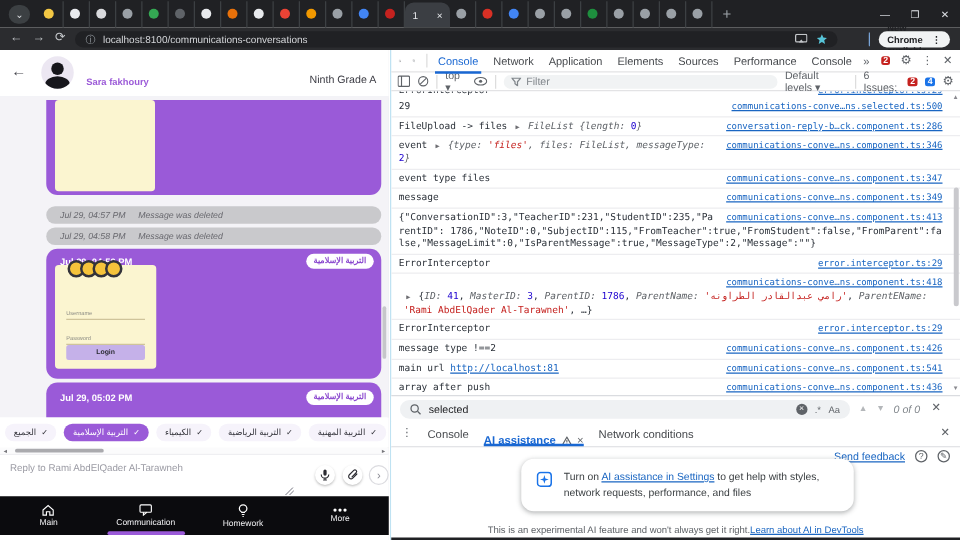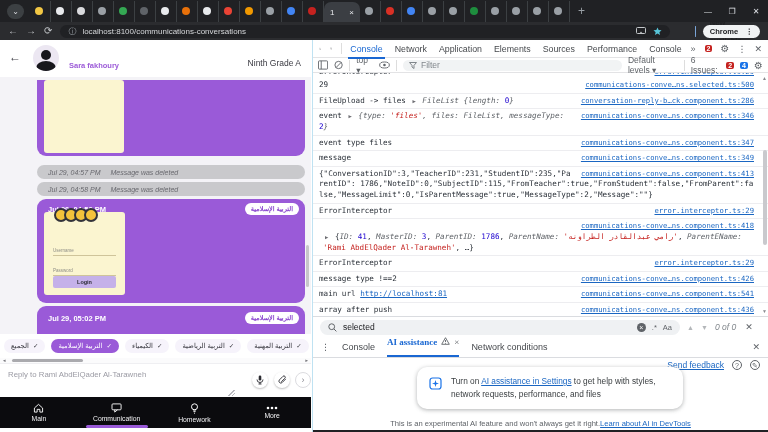--- a/index.html
+++ b/index.html
@@ -82,21 +82,21 @@
   .cut5 .crow{margin-top:-8px;border-bottom:none;}
   #cv-thumb{position:absolute;right:1px;top:110px;width:4px;height:95px;background:#c9c9cd;border-radius:2px;}
   .cv-arrow{position:absolute;right:1px;font-size:5px;color:#8a8a90;}
   #dt-search{position:absolute;left:0;top:276px;width:455px;height:21px;border-top:1px solid #dadce0;display:flex;align-items:center;gap:7px;padding:0 7px;box-sizing:border-box;background:#fff;}
   #searchpill{flex:0 0 360px;height:15px;background:#eff1f3;border-radius:9px;display:flex;align-items:center;gap:6px;padding:0 8px;box-sizing:border-box;}
   #searchpill .val{font-size:8.5px;color:#202124;}
   .sp-right{margin-left:auto;display:flex;align-items:center;gap:6px;color:#5f6368;font-size:7.5px;}
   #clearx{width:9px;height:9px;border-radius:50%;background:#5f6368;color:#fff;font-size:7px;line-height:9px;text-align:center;}
   .chev{color:#b4b7ba;font-size:7px;}
   #dt-drawer-tabs{position:absolute;left:0;top:297px;width:455px;height:21px;border-bottom:1px solid #dadce0;display:flex;align-items:center;gap:12px;padding:0 8px;box-sizing:border-box;font-size:9px;color:#46494d;background:#fff;}
-  #ai-tab{display:flex;align-items:flex-start;gap:4px;color:#1967d2;font-weight:bold;position:relative;height:100%;font-family:Liberation Serif, serif;}
+  #ai-tab{display:flex;align-items:flex-end;gap:4px;color:#1967d2;font-weight:bold;position:relative;height:100%;}
   #ai-tab::after{content:"";position:absolute;left:0;right:0;bottom:0;height:2px;background:#1967d2;}
   #dt-body{position:absolute;left:0;top:318px;width:455px;height:72px;background:#fff;}
   #feedback-row{position:absolute;right:8px;top:2px;display:flex;align-items:center;gap:8px;font-size:8.5px;}
   #feedback-link{color:#1a66c2;text-decoration:underline;}
   .circ-icon{width:10px;height:10px;border-radius:50%;border:1px solid #5f6368;color:#5f6368;font-size:7px;line-height:10px;text-align:center;box-sizing:border-box;}
   #ai-card{position:absolute;left:104px;top:9px;width:266px;background:#fff;border-radius:10px;box-shadow:0 1px 4px rgba(60,64,67,.4);padding:8px 12px;box-sizing:border-box;display:flex;gap:9px;font-size:8.3px;color:#3c4043;line-height:1.55;}
   #ai-disclaimer{position:absolute;left:0;bottom:2px;width:455px;text-align:center;font-size:7.6px;color:#5f6368;}
   #dt-bottom{position:absolute;left:0;bottom:0;width:455px;height:2px;background:#202124;}
 </style>
 </head>

